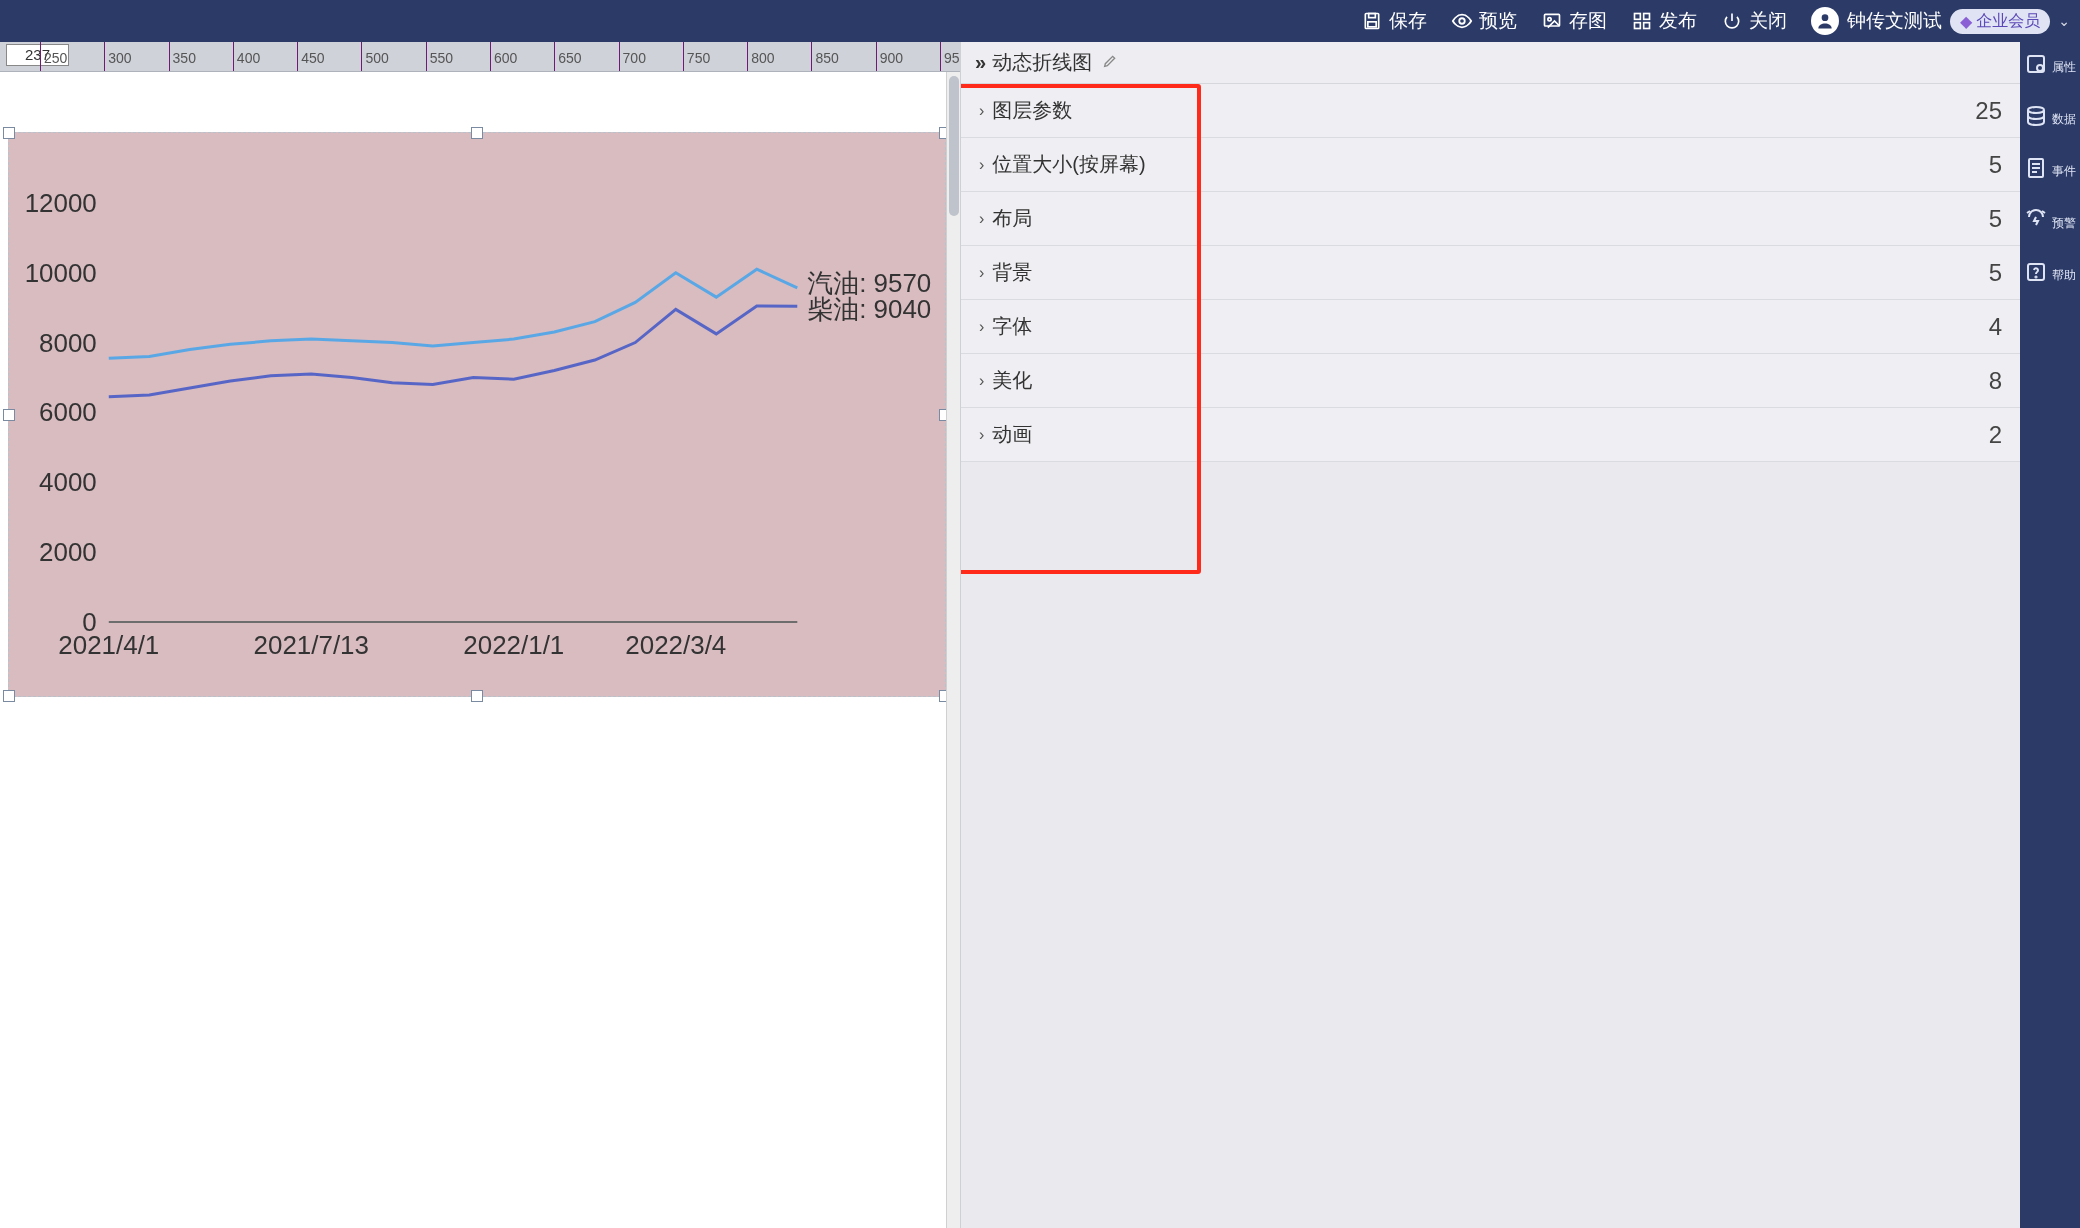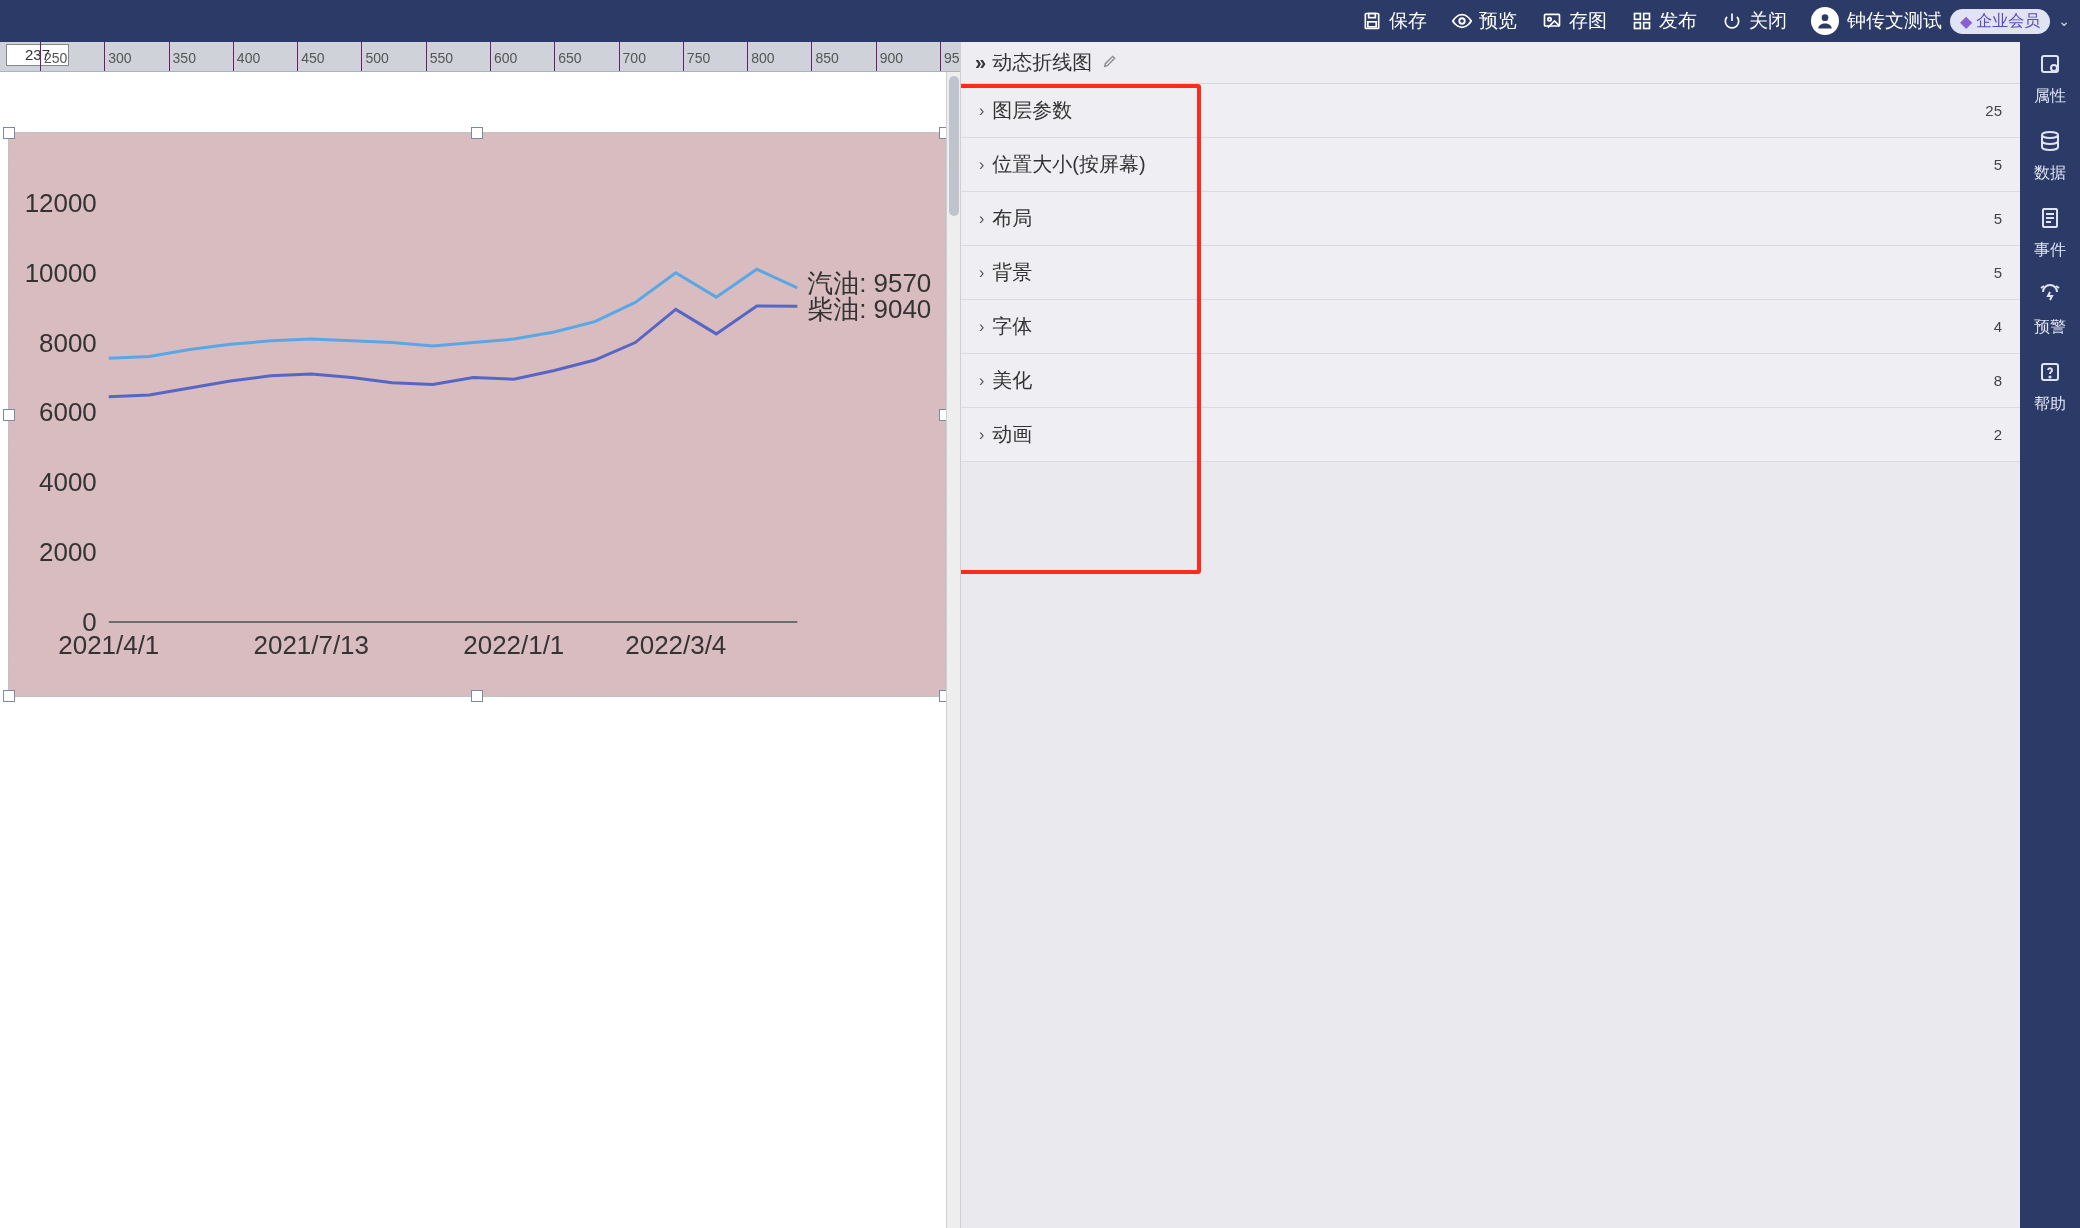--- a/index.html
+++ b/index.html
@@ -87,29 +87,29 @@
     position:absolute;left:-10px;top:0px;width:250px;height:490px;
     border:4px solid #ff2a1a;pointer-events:none;border-radius:3px;
   }
   .prop-row{
     height:54px;display:flex;align-items:center;justify-content:space-between;
     padding:0 18px;font-size:20px;color:#333;
     border-bottom:1px solid #dadbe0;background:#efeff3;cursor:pointer;
   }
   .prop-row .left{display:flex;align-items:center;gap:8px;}
   .prop-row .chevron{font-size:16px;color:#555;}
-  .prop-row .count{color:#444;font-size:15px;}
+  .prop-row .count{color:#444;font-size:24px;}
 
   
   .side-tabs{
     position:absolute;right:0;top:42px;bottom:0;width:60px;
     background:#2b3a67;color:#dfe4f4;
     display:flex;flex-direction:column;align-items:center;padding-top:10px;gap:22px;
   }
-  .side-tabs .tab{display:flex;flex-direction:column;align-items:center;gap:4px;font-size:16px;cursor:pointer;}
+  .side-tabs .tab{display:flex;flex-direction:row;align-items:center;gap:4px;font-size:12px;cursor:pointer;}
   .side-tabs .tab .ic{font-size:22px;}
 </style>
 </head>
 <body>
 
 <div class="topbar">
   <div class="tb-item">
     <span class="tb-icon">
       <svg viewBox="0 0 24 24" width="20" height="20" fill="none" stroke="#fff" stroke-width="2">
           <rect x="4" y="3" width="16" height="18" rx="1"></rect>

